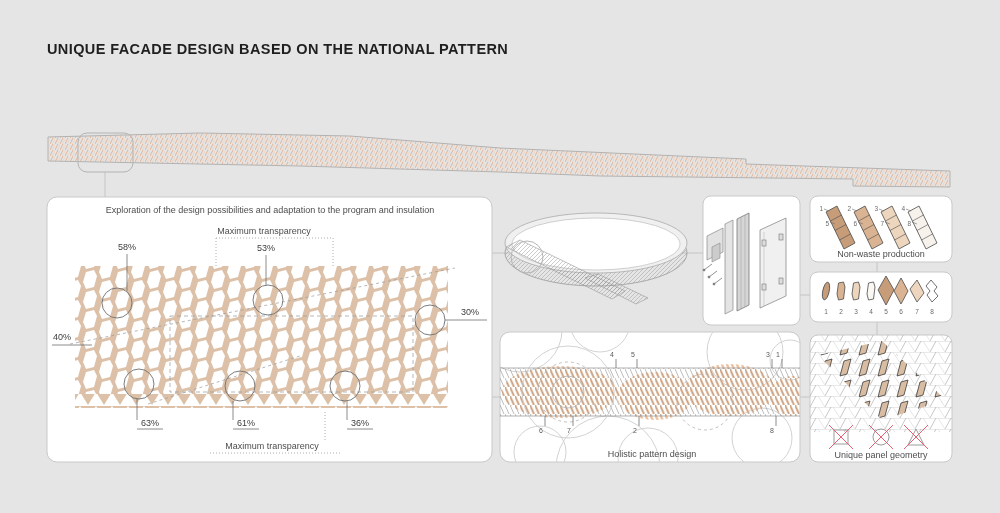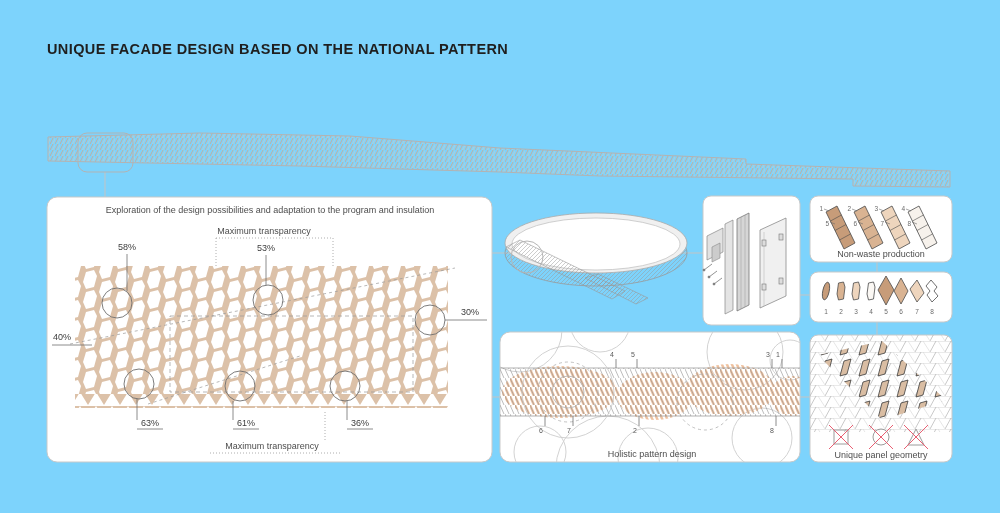--- a/index.html
+++ b/index.html
@@ -1,16 +1,16 @@
 <!DOCTYPE html>
 <html><head>
 <meta charset="utf-8">
 <style>
   html,body{margin:0;padding:0;background:#fff;}
-  #board{position:relative;width:1000px;height:513px;background:#7dd3fc;overflow:hidden;
+  #board{position:relative;width:1000px;height:513px;background:#e5e5e5;overflow:hidden;
          font-family:"Liberation Sans",sans-serif;}
   #title{position:absolute;left:47px;top:41px;font-size:14.5px;font-weight:700;
          letter-spacing:.4px;color:#1f1f1f;white-space:nowrap;}
   svg{position:absolute;left:0;top:0;}
   text{font-family:"Liberation Sans",sans-serif;fill:#555;}
   .cap{font-size:9px;fill:#4d4d4d;}
   .pct{font-size:9px;fill:#3c3c3c;}
   .tiny{font-size:6.5px;fill:#6b6b6b;}
   .num{font-size:7px;fill:#5a5a5a;}
 </style>

